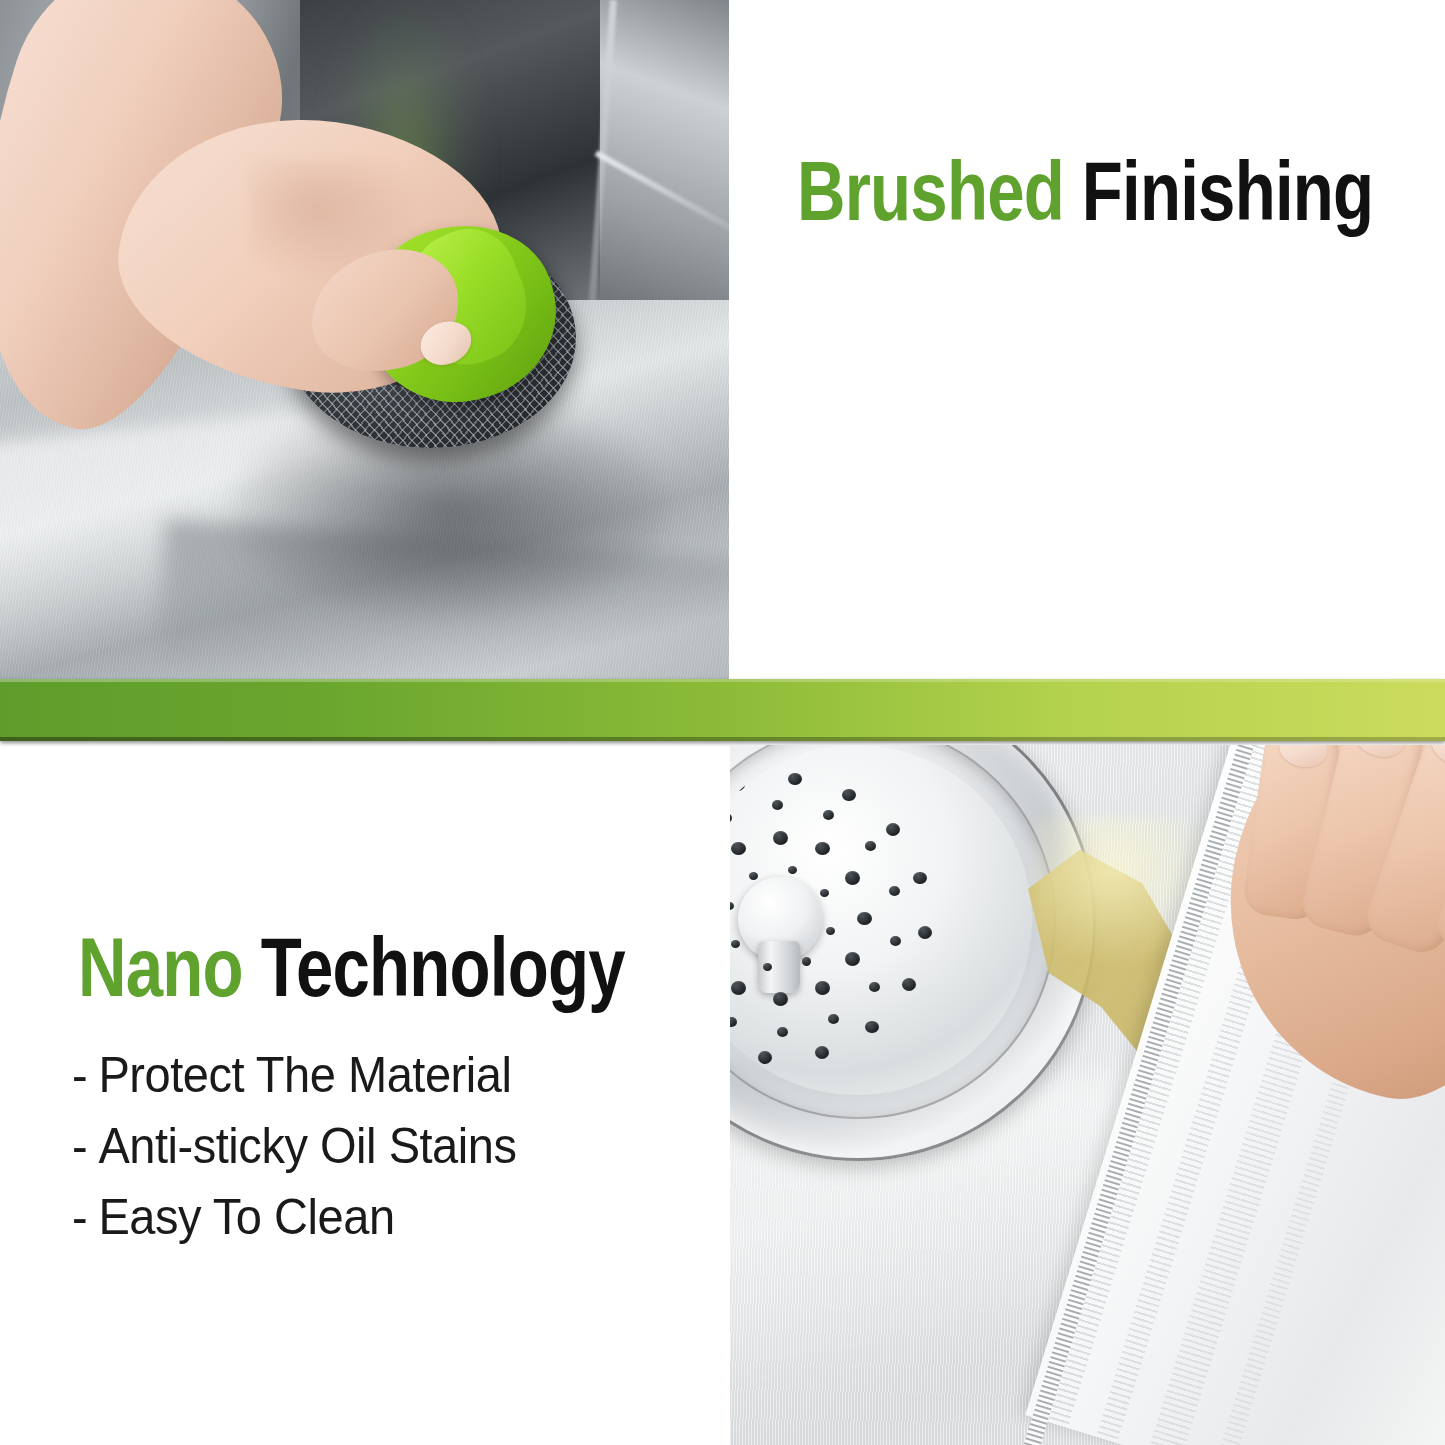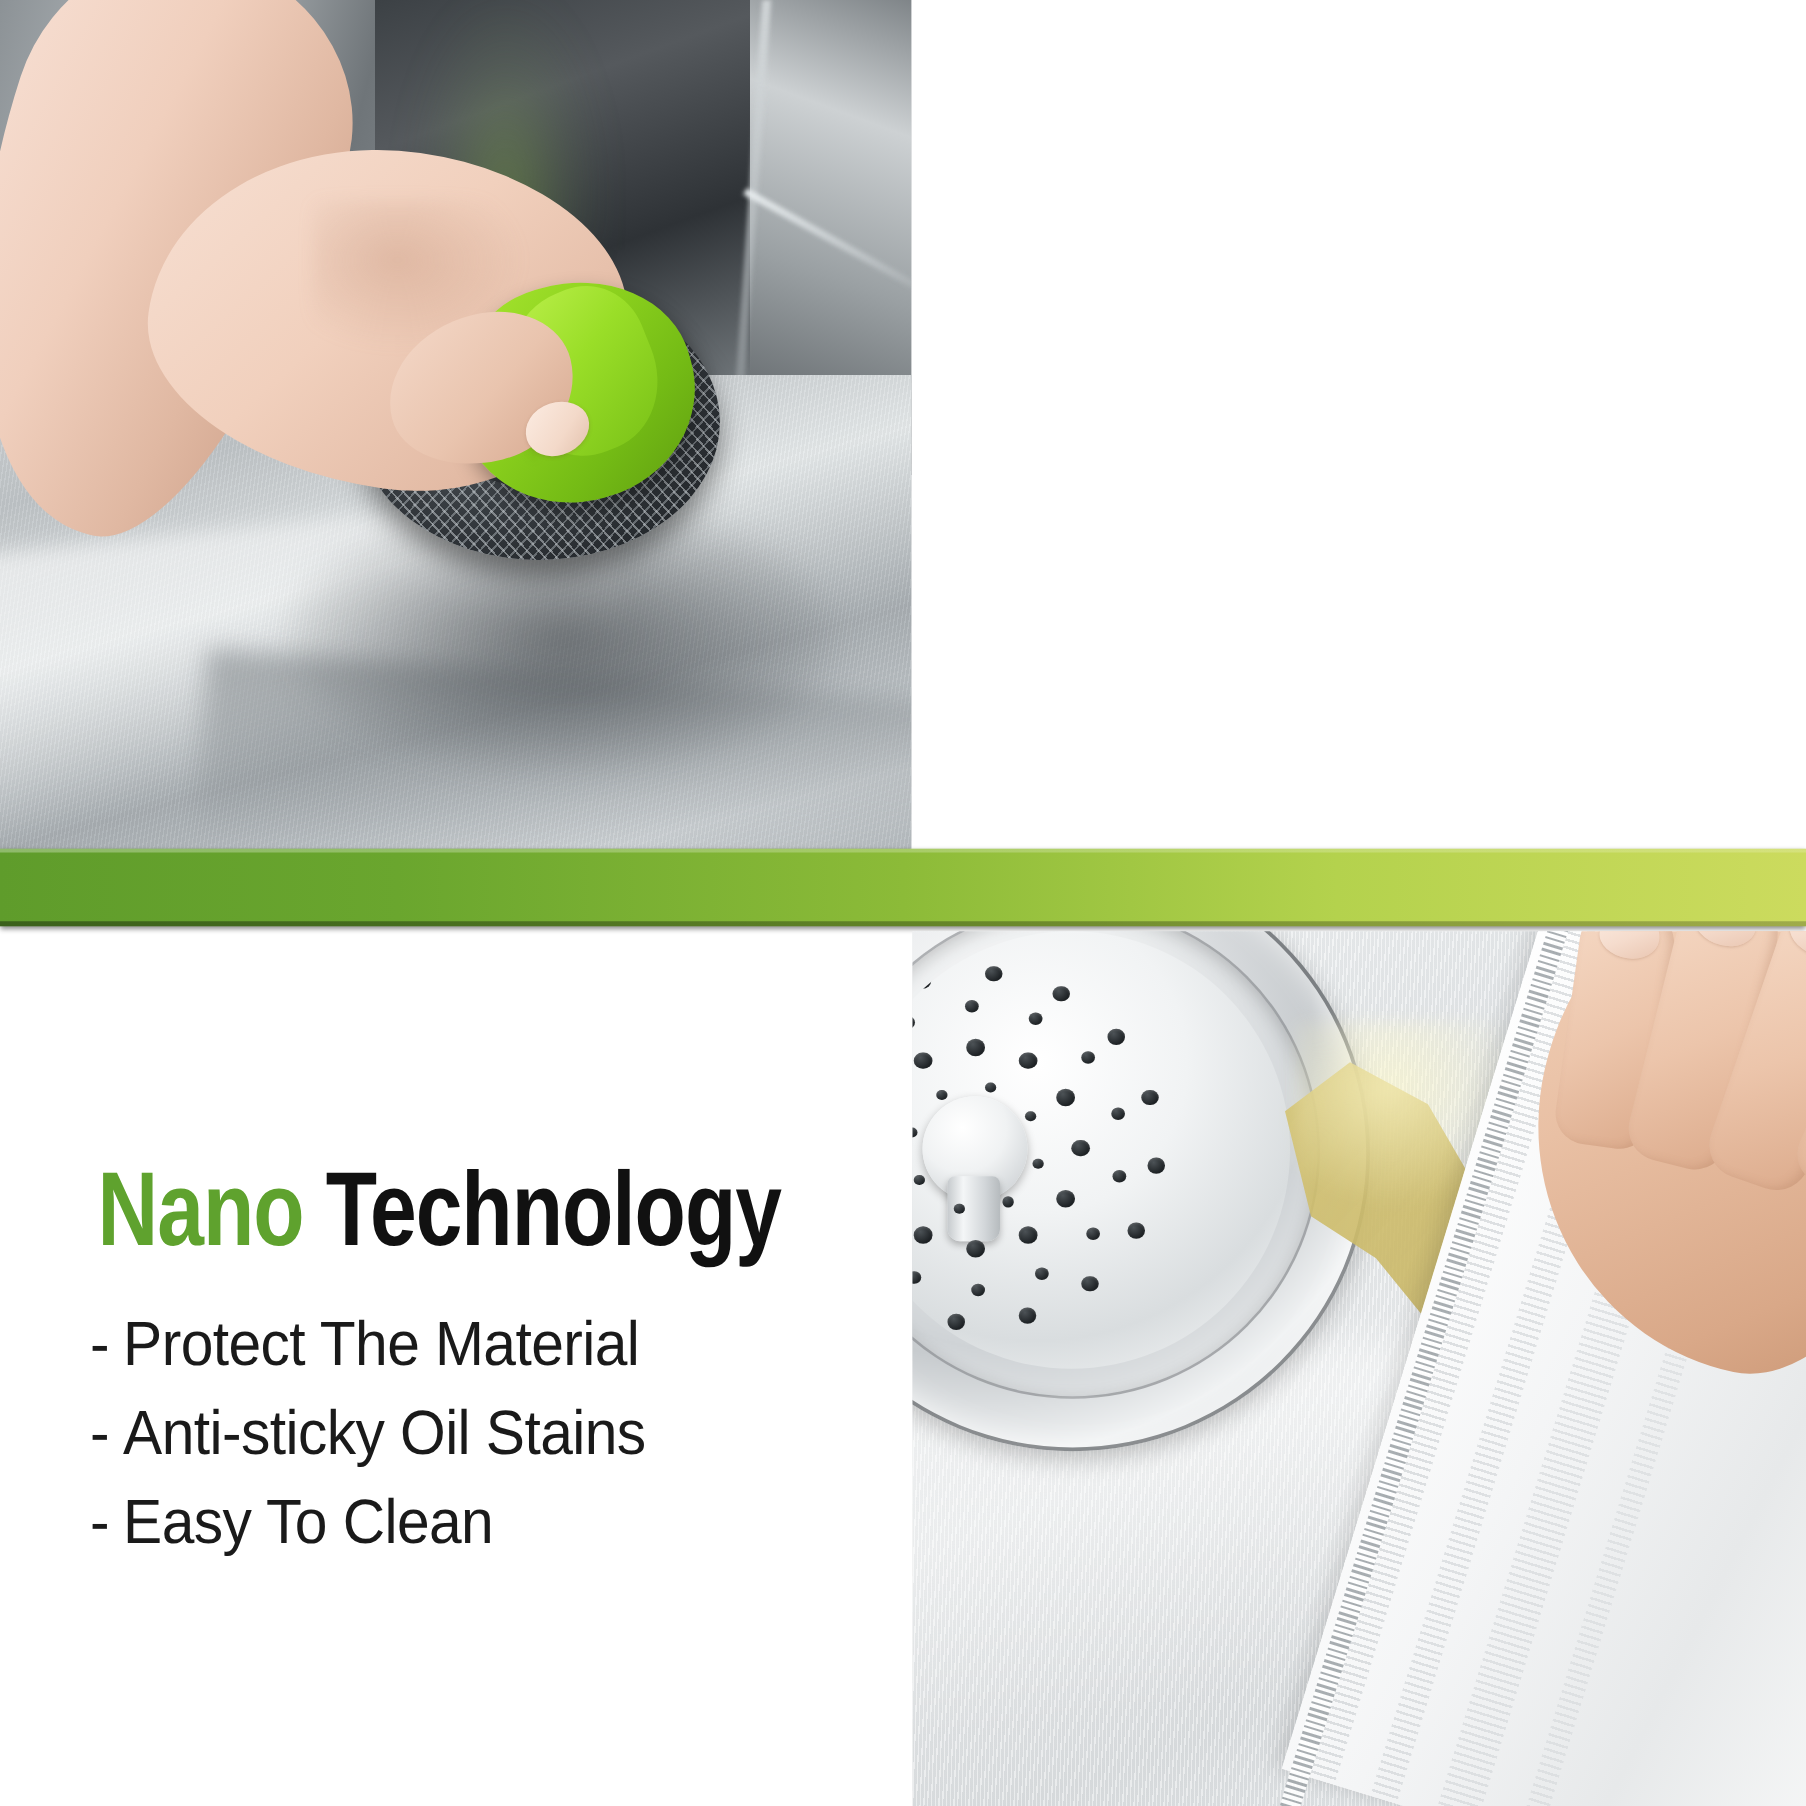--- a/index.html
+++ b/index.html
@@ -383,20 +383,26 @@
     <div class="tl-knuckle-shade"></div>
 
     <div class="tl-handle"></div>
     <div class="tl-handle-lobe"></div>
     <div class="tl-handle-ridge"></div>
 
     <div class="tl-thumb"></div>
     <div class="tl-nail"></div>
   </div>
 
+  <div class="panel panel-top-right">
+    <div class="heading heading-top">
+      <span class="hl">Brushed</span><span>&nbsp;</span><span>Finishing</span>
+    </div>
+
+  </div>
 
   <div class="divider">
     <div class="divider-top-hl"></div>
     <div class="divider-bottom-shade"></div>
   </div>
 
   <div class="panel panel-bottom-left"></div>
 
   <div class="heading heading-bottom">
     <span class="hl">Nano</span><span>&nbsp;</span><span>Technology</span>

